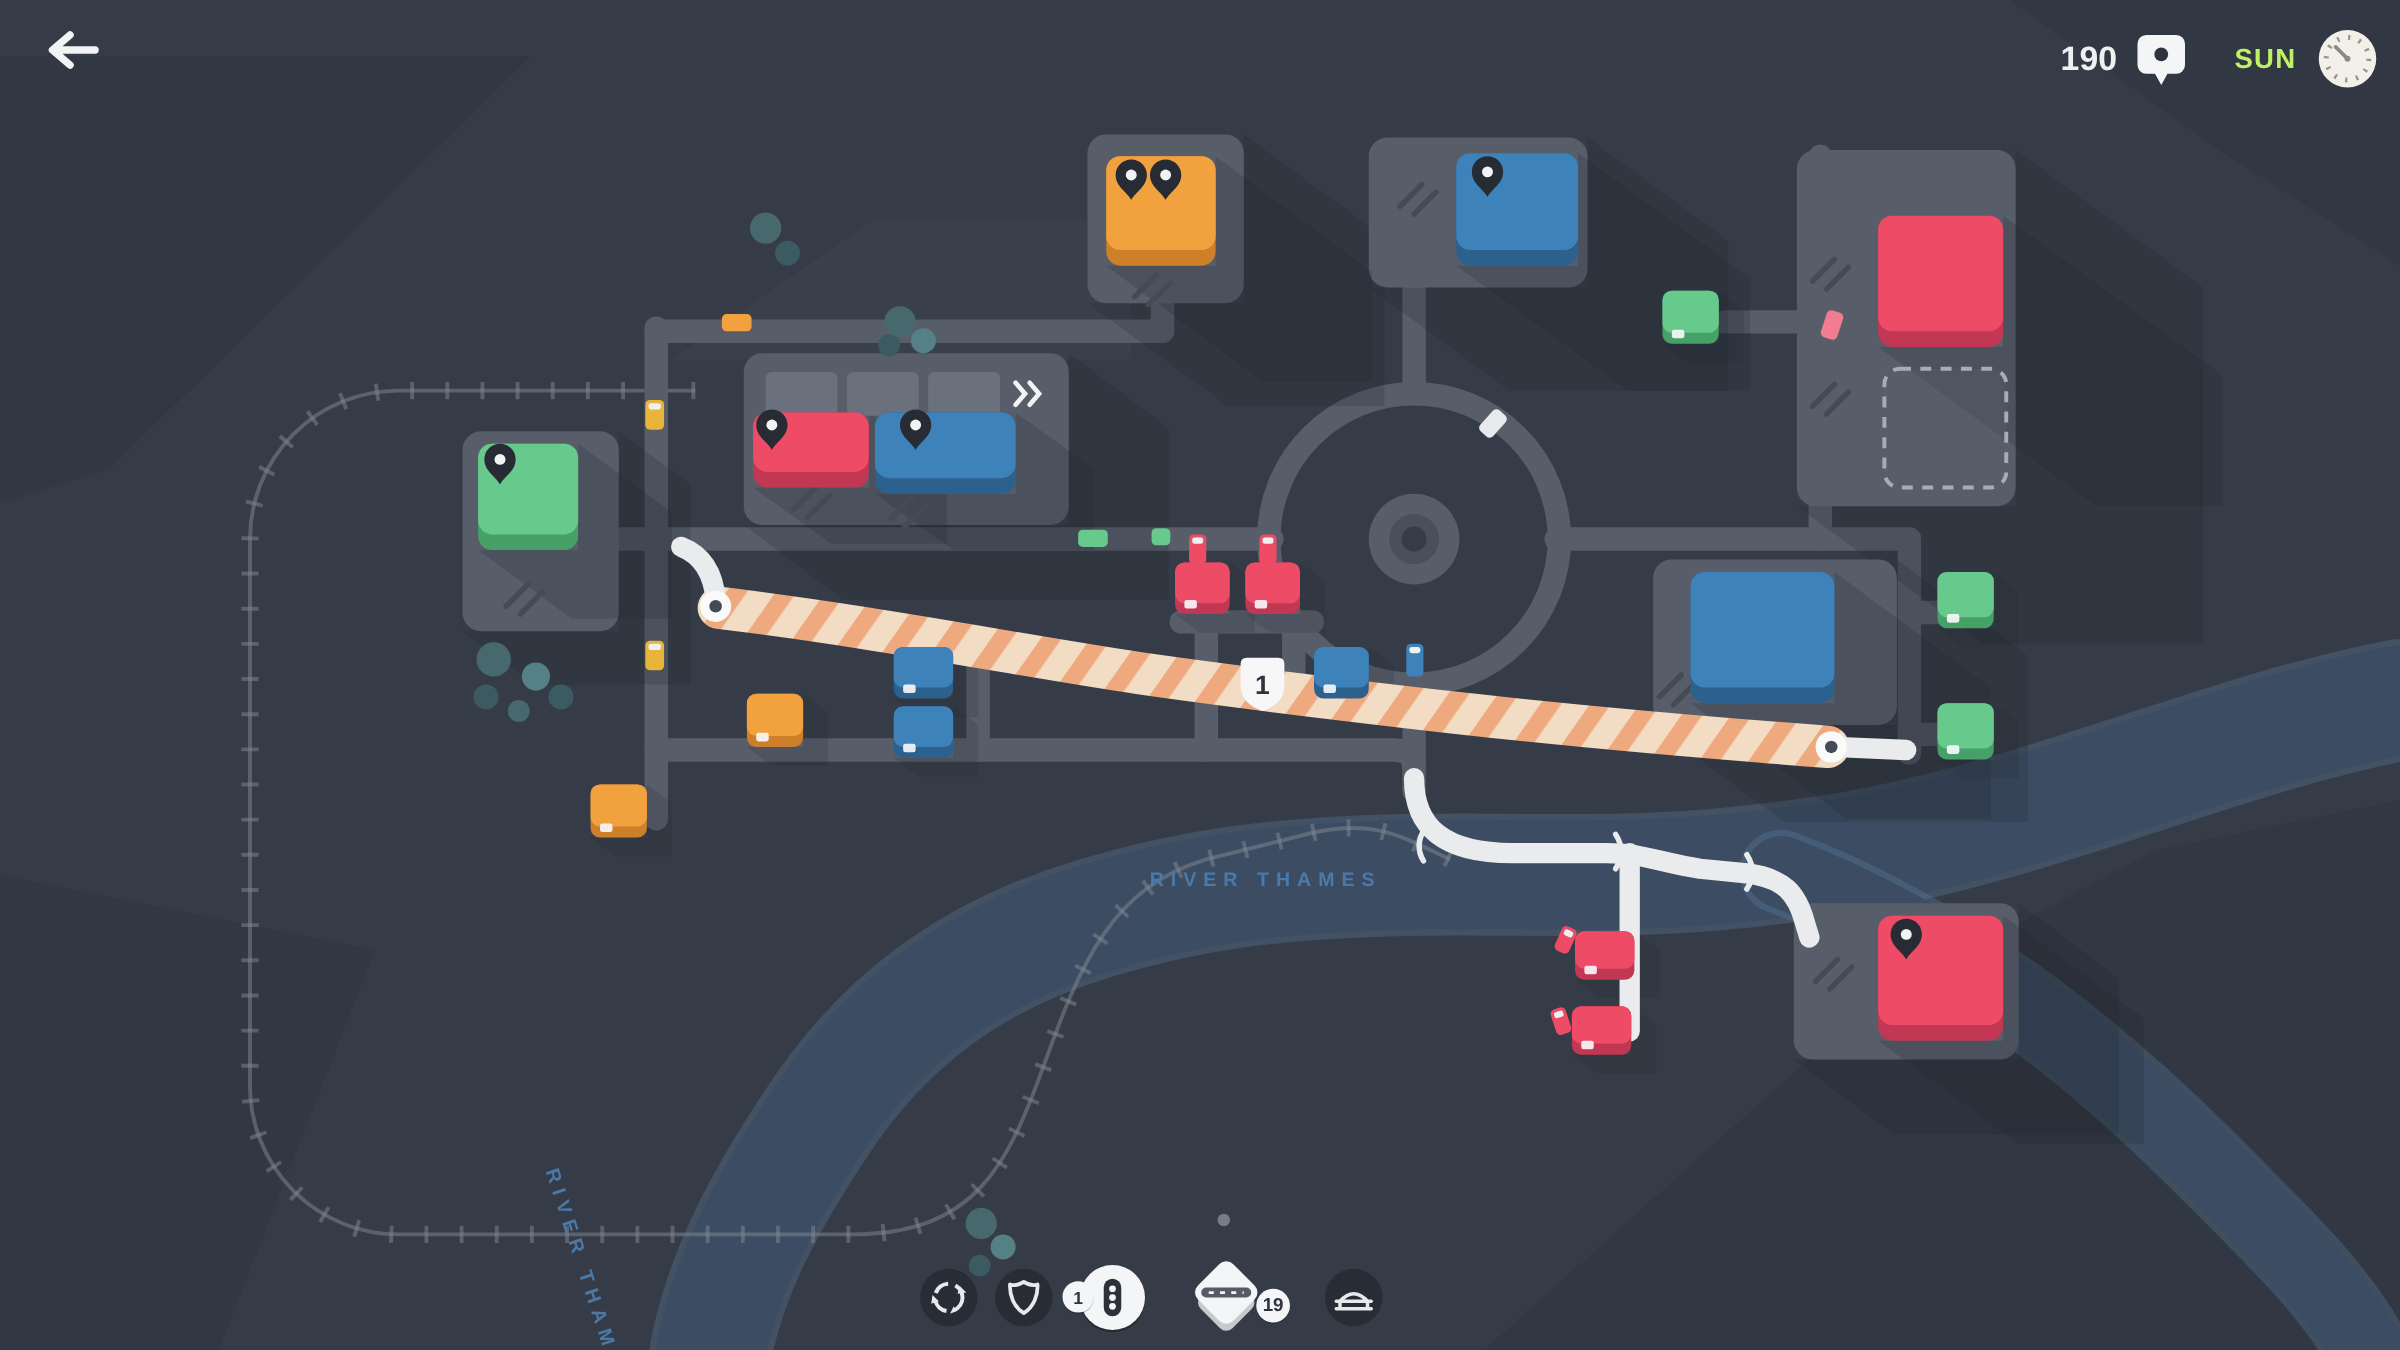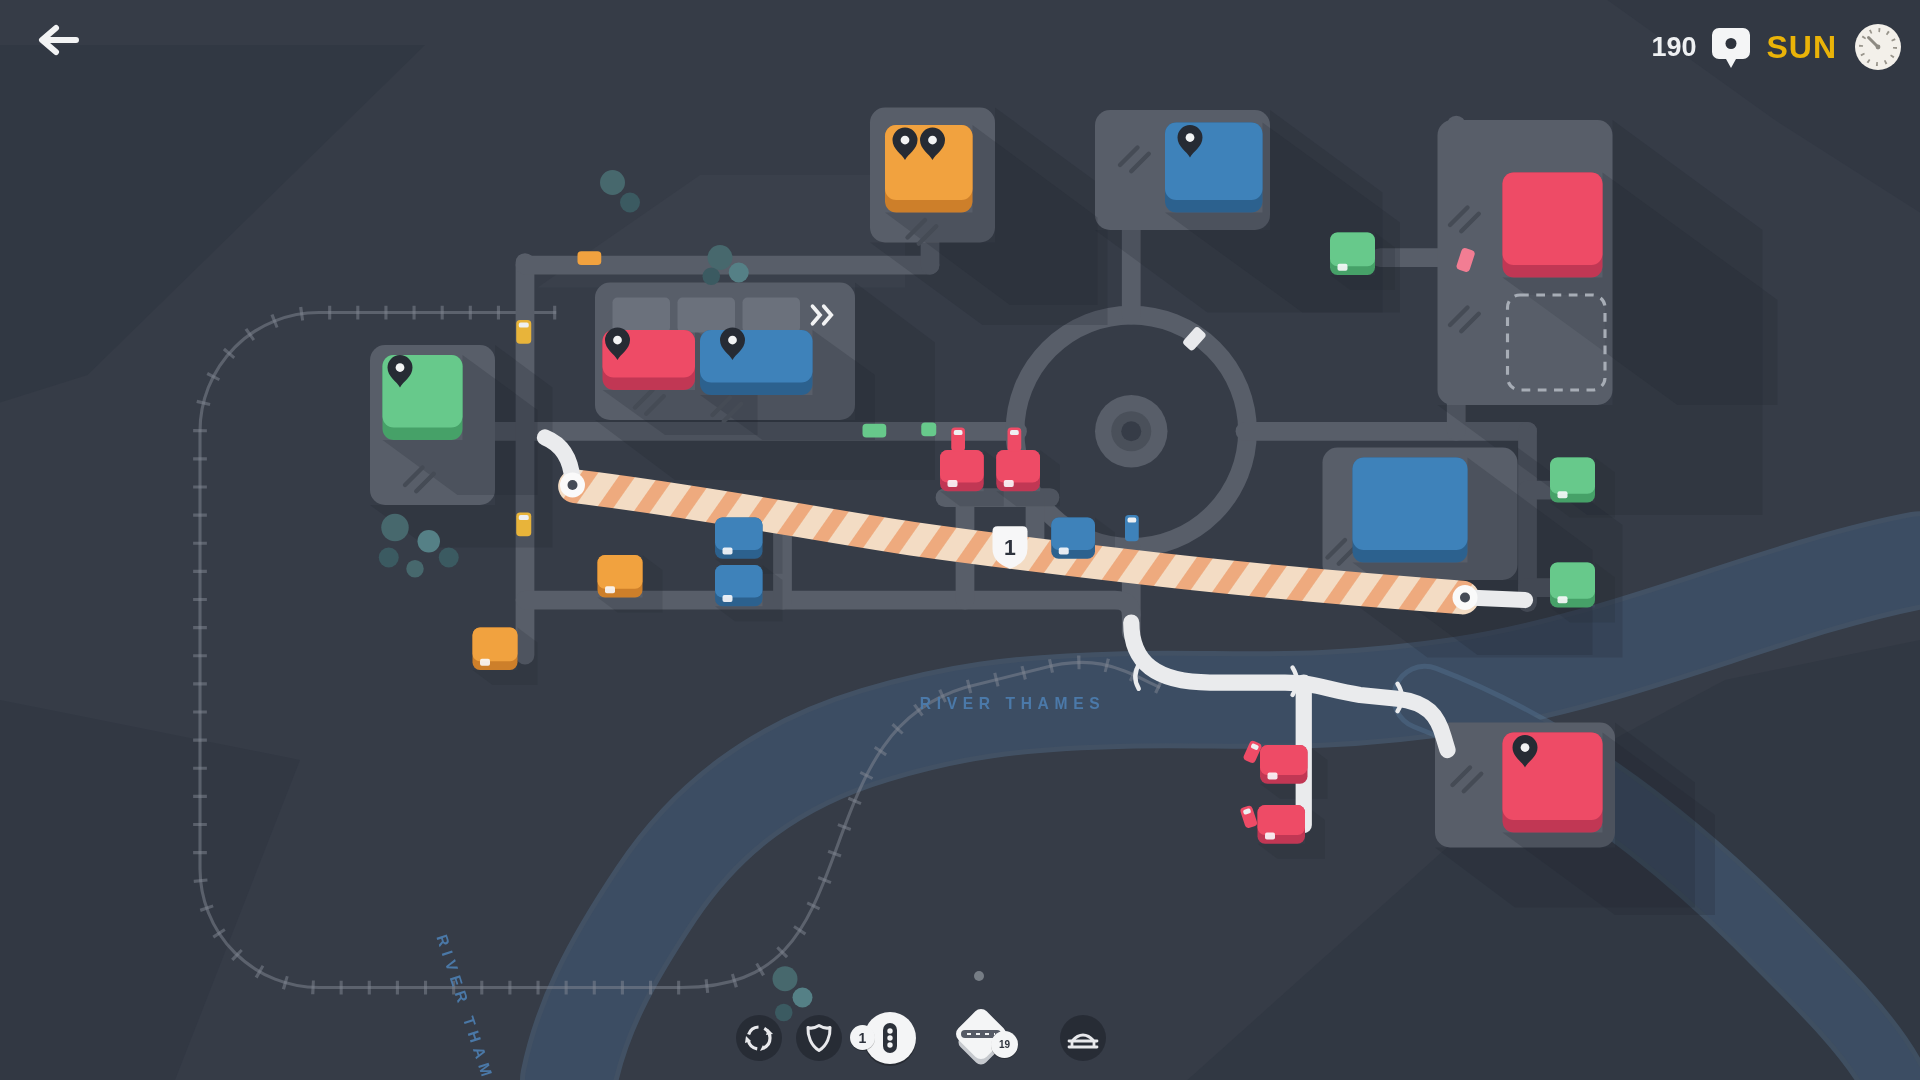--- a/index.html
+++ b/index.html
@@ -7,31 +7,31 @@
          font-family:"Liberation Sans",sans-serif;}
   .stage svg.map{position:absolute;left:0;top:0;}
   
   .river-label{font:bold 12.5px "Liberation Sans",sans-serif;letter-spacing:4.5px;fill:#4c7cad;
                text-anchor:middle;opacity:.95;}
   .shield-text{font:bold 17px "Liberation Sans",sans-serif;fill:#2e333d;text-anchor:middle;}
   
   .back-btn{position:absolute;left:30px;top:18px;width:56px;height:44px;cursor:pointer;}
   .hud-right{position:absolute;right:16px;top:20px;height:54px;display:flex;align-items:center;gap:15px;}
   .hud-num{color:#eef0f2;font-size:27px;font-weight:bold;}
-  .hud-day{color:#eab308;font-size:32px;font-weight:bold;letter-spacing:1px;}
+  .hud-day{color:#bef264;font-size:22px;font-weight:bold;letter-spacing:1px;margin-left:24px;}
   
   .tool-btn{position:absolute;border-radius:50%;display:flex;align-items:center;justify-content:center;cursor:pointer;}
   .tool-dark{width:46px;height:46px;background:rgba(36,41,50,.85);}
   .tool-light{width:52px;height:52px;background:#f4f5f6;box-shadow:0 2px 0 rgba(0,0,0,.28);}
   .tile-btn{position:absolute;left:943px;top:1000px;width:72px;height:72px;cursor:pointer;}
   .count-badge{position:absolute;background:#f4f5f6;color:#2e333d;border-radius:50%;
                display:flex;align-items:center;justify-content:center;font-weight:bold;
                box-shadow:0 1px 0 rgba(0,0,0,.25);}
   .badge-traffic{width:25px;height:25px;left:-14px;top:13px;font-size:14px;}
-  .badge-tiles{width:27px;height:27px;left:48px;top:31px;font-size:10px;}
+  .badge-tiles{width:27px;height:27px;left:62px;top:31px;font-size:15px;}
   .page-dot{position:absolute;left:974px;top:971px;width:10px;height:10px;border-radius:50%;
             background:#9aa0a8;opacity:.65;}
 </style>
 </head>
 <body>
 
 <div class="stage">
 
   <svg class="map" viewBox="0 0 1536 864" width="1920" height="1080">
     <defs>

